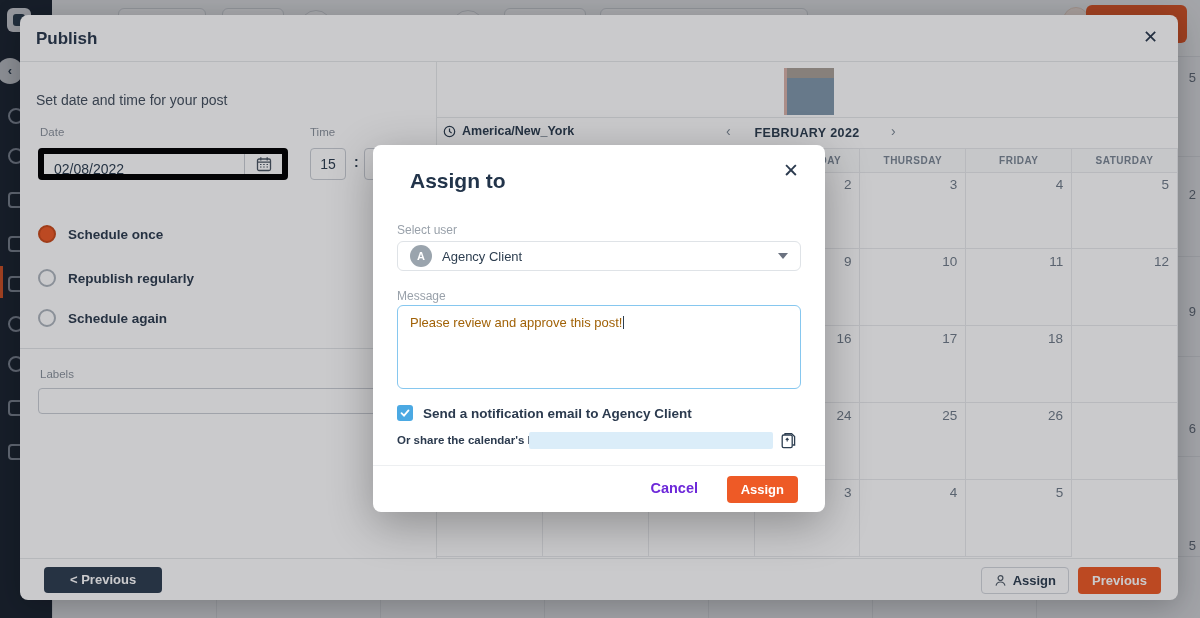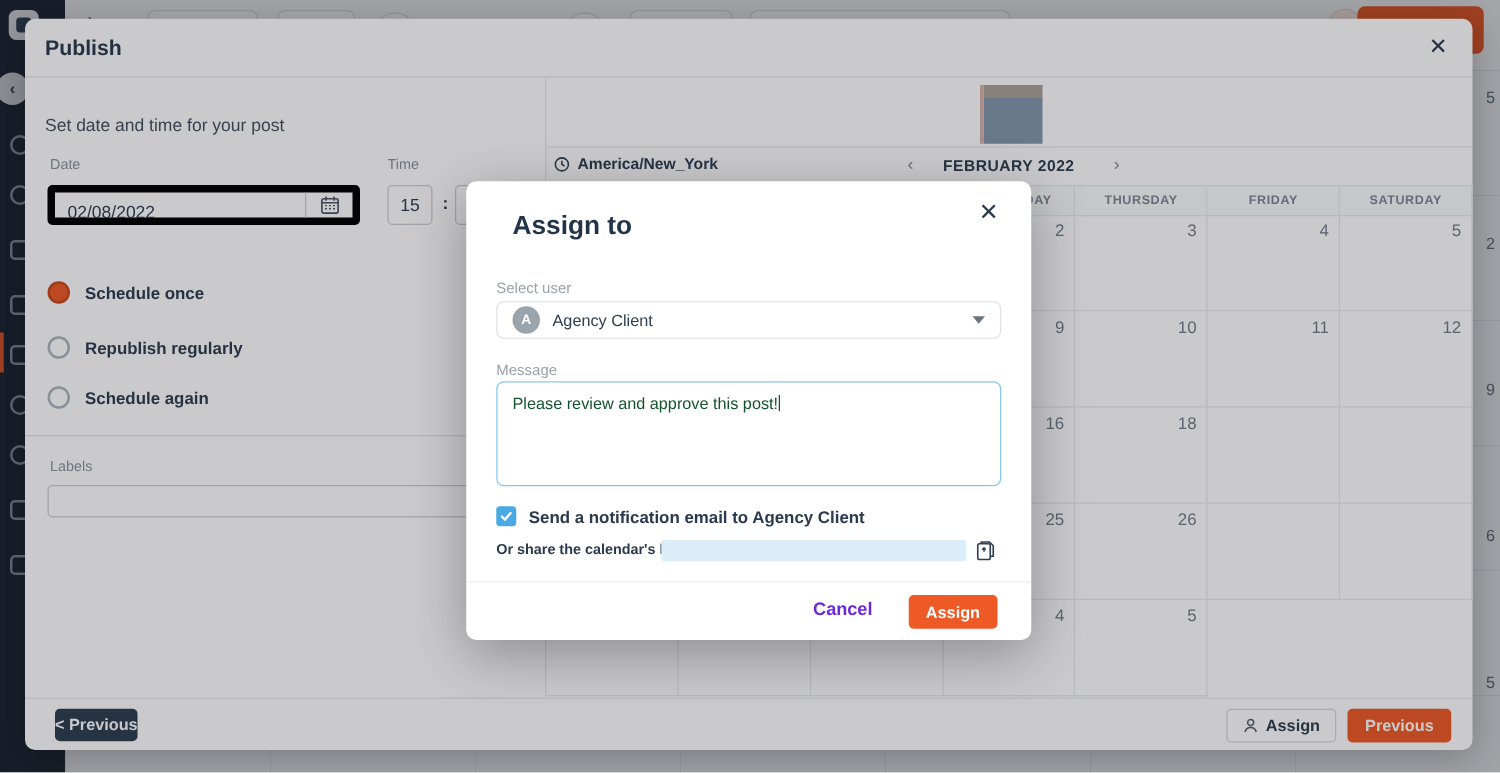--- a/index.html
+++ b/index.html
@@ -57,21 +57,21 @@
     font-size:14px; color:#2d3e50; text-align:center; line-height:30px; }
   .time-colon { position:absolute; left:334px; top:92px; font-size:14px; font-weight:700; color:#2d3e50; }
   .radio-row { position:absolute; left:18px; display:flex; align-items:center; gap:12px; height:20px; }
   .radio { width:18px; height:18px; border-radius:50%; }
   .radio.on { background:#ee5a26; border:2px solid #c84a1a; }
   .radio.off { background:transparent; border:2px solid #aeb5bd; }
   .radio-label { font-size:13.5px; font-weight:700; color:#2e3d4f; }
   .pm-divider { position:absolute; left:0; top:286px; width:416px; border-top:1px solid #e2e4e7; }
   .labels-input { position:absolute; left:18px; top:326px; width:396px; height:26px; border:1px solid #c9ced4; border-radius:4px; background:#fff; }
   .pm-footer { position:absolute; left:0; bottom:0; right:0; height:42px; border-top:1px solid #e6e8ea; }
-  .btn-previous { position:absolute; left:24px; top:8px; height:26px; padding:0 0; background:#2d3e50; color:#fff;
+  .btn-previous { position:absolute; left:24px; top:8px; height:26px; padding:0 26px; background:#2d3e50; color:#fff;
     font-size:13px; font-weight:700; border:none; border-radius:4px; line-height:26px; }
   .btn-assign-outline { position:absolute; right:109px; top:8px; height:27px; padding:0 12px; background:#fff; color:#2d3e50;
     font-size:13px; font-weight:700; border:1px solid #d2d6db; border-radius:4px; display:flex; align-items:center; gap:6px; }
   .btn-schedule { position:absolute; right:17px; top:8px; height:27px; padding:0 14px; background:#ee5a26; color:#fff;
     font-size:13px; font-weight:700; border:none; border-radius:4px; line-height:27px; }
 
   
   .thumb { position:absolute; left:347px; top:6px; width:50px; height:47px;
     background:linear-gradient(180deg,#a9a098 0 22%, #8098ab 22% 100%); border-left:3px solid #d8b1a8; }
   .cal-topline { position:absolute; left:0; top:55px; right:0; border-top:1px solid #e6e8ea; }
@@ -94,21 +94,21 @@
   .ad-close { position:absolute; right:26px; top:16px; font-size:19px; font-weight:400; color:#2b3a4e; cursor:pointer; line-height:1; }
   .ad-title { position:absolute; left:37px; top:24px; font-size:21px; font-weight:700; color:#22344a; }
   .ad-label { position:absolute; font-size:12px; color:#99a1aa; }
   .ad-select { position:absolute; left:24px; top:96px; width:404px; height:30px; border:1px solid #dfe3e7; border-radius:6px;
     display:flex; align-items:center; gap:10px; padding:0 12px; }
   .ad-avatar { width:22px; height:22px; border-radius:50%; background:#9aa4ad; color:#fff; font-size:11px; font-weight:700;
     text-align:center; line-height:22px; }
   .ad-user { font-size:13px; font-weight:400; color:#2d3e50; }
   .ad-chevron { margin-left:auto; width:0; height:0; border-left:5px solid transparent; border-right:5px solid transparent; border-top:6px solid #6b7280; }
   .ad-textarea { position:absolute; left:24px; top:160px; width:404px; height:84px; border:1.5px solid #86c7ef; border-radius:6px;
-    padding:9px 12px; font-size:13px; color:#14532d; }
+    padding:9px 12px; font-size:13px; color:#a16207; }
   .caret { display:inline-block; width:1px; height:13px; background:#2d3e50; vertical-align:-2px; margin-left:1px; }
   .ad-check-row { position:absolute; left:24px; top:260px; display:flex; align-items:center; gap:10px; }
   .ad-checkbox { width:16px; height:16px; background:#4ba9e3; border-radius:3px; display:flex; align-items:center; justify-content:center; }
   .ad-check-label { font-size:13.5px; font-weight:700; color:#2b3a4e; }
   .ad-link-row { position:absolute; left:24px; top:287px; height:17px; }
   .ad-link-label { position:absolute; left:0; top:2px; font-size:11.5px; font-weight:700; color:#2b3a4e; white-space:nowrap; }
   .ad-link-blur { position:absolute; left:132px; top:0; width:244px; height:17px; background:#dbedf9; border-radius:2px; }
   .ad-copy { position:absolute; left:384px; top:0; }
   .ad-footer { position:absolute; left:0; right:0; bottom:0; height:47px; border-top:1px solid #edeff1; }
   .ad-cancel { position:absolute; right:127px; top:14px; font-size:14.5px; font-weight:700; color:#6d28d9; background:none; border:none; }
@@ -308,20 +308,23 @@
             <div class="cal-cell">
               <span class="cal-date"></span>
             </div>
             <div class="cal-cell">
               <span class="cal-date"></span>
             </div>
             <div class="cal-cell">
               <span class="cal-date">16</span>
             </div>
             <div class="cal-cell">
+              <span class="cal-date">17</span>
+            </div>
+            <div class="cal-cell">
               <span class="cal-date">18</span>
             </div>
             <div class="cal-cell">
               <span class="cal-date"></span>
             </div>
             <div class="cal-cell">
               <span class="cal-date"></span>
             </div>
             <div class="cal-cell">
               <span class="cal-date"></span>

